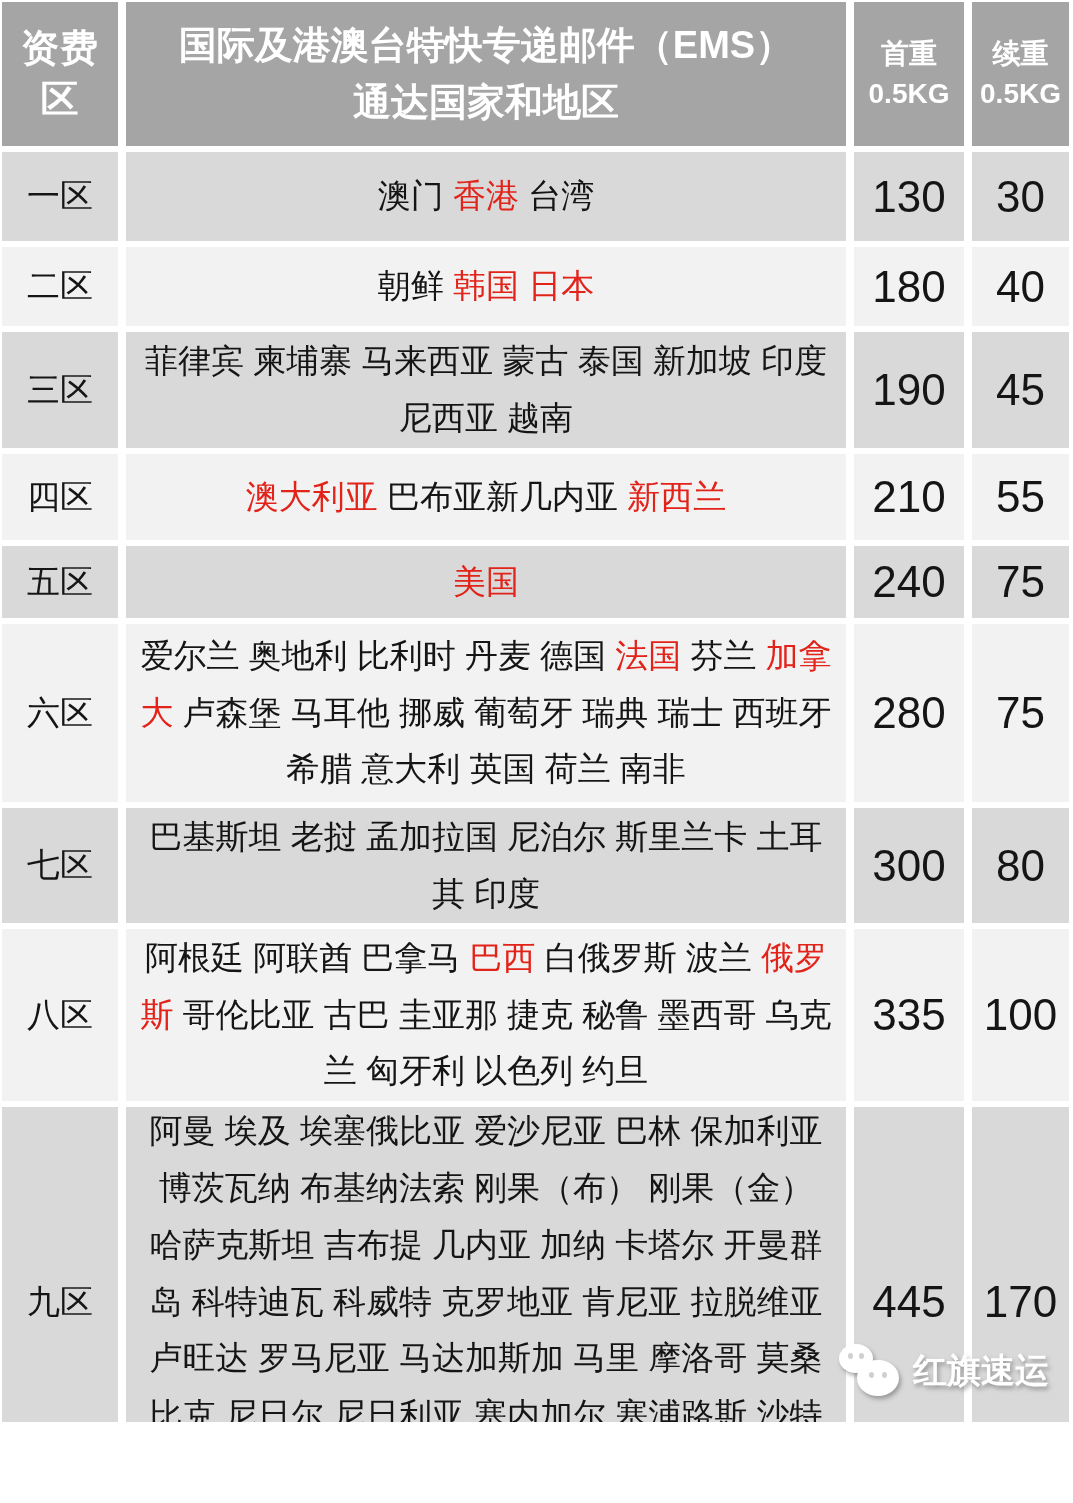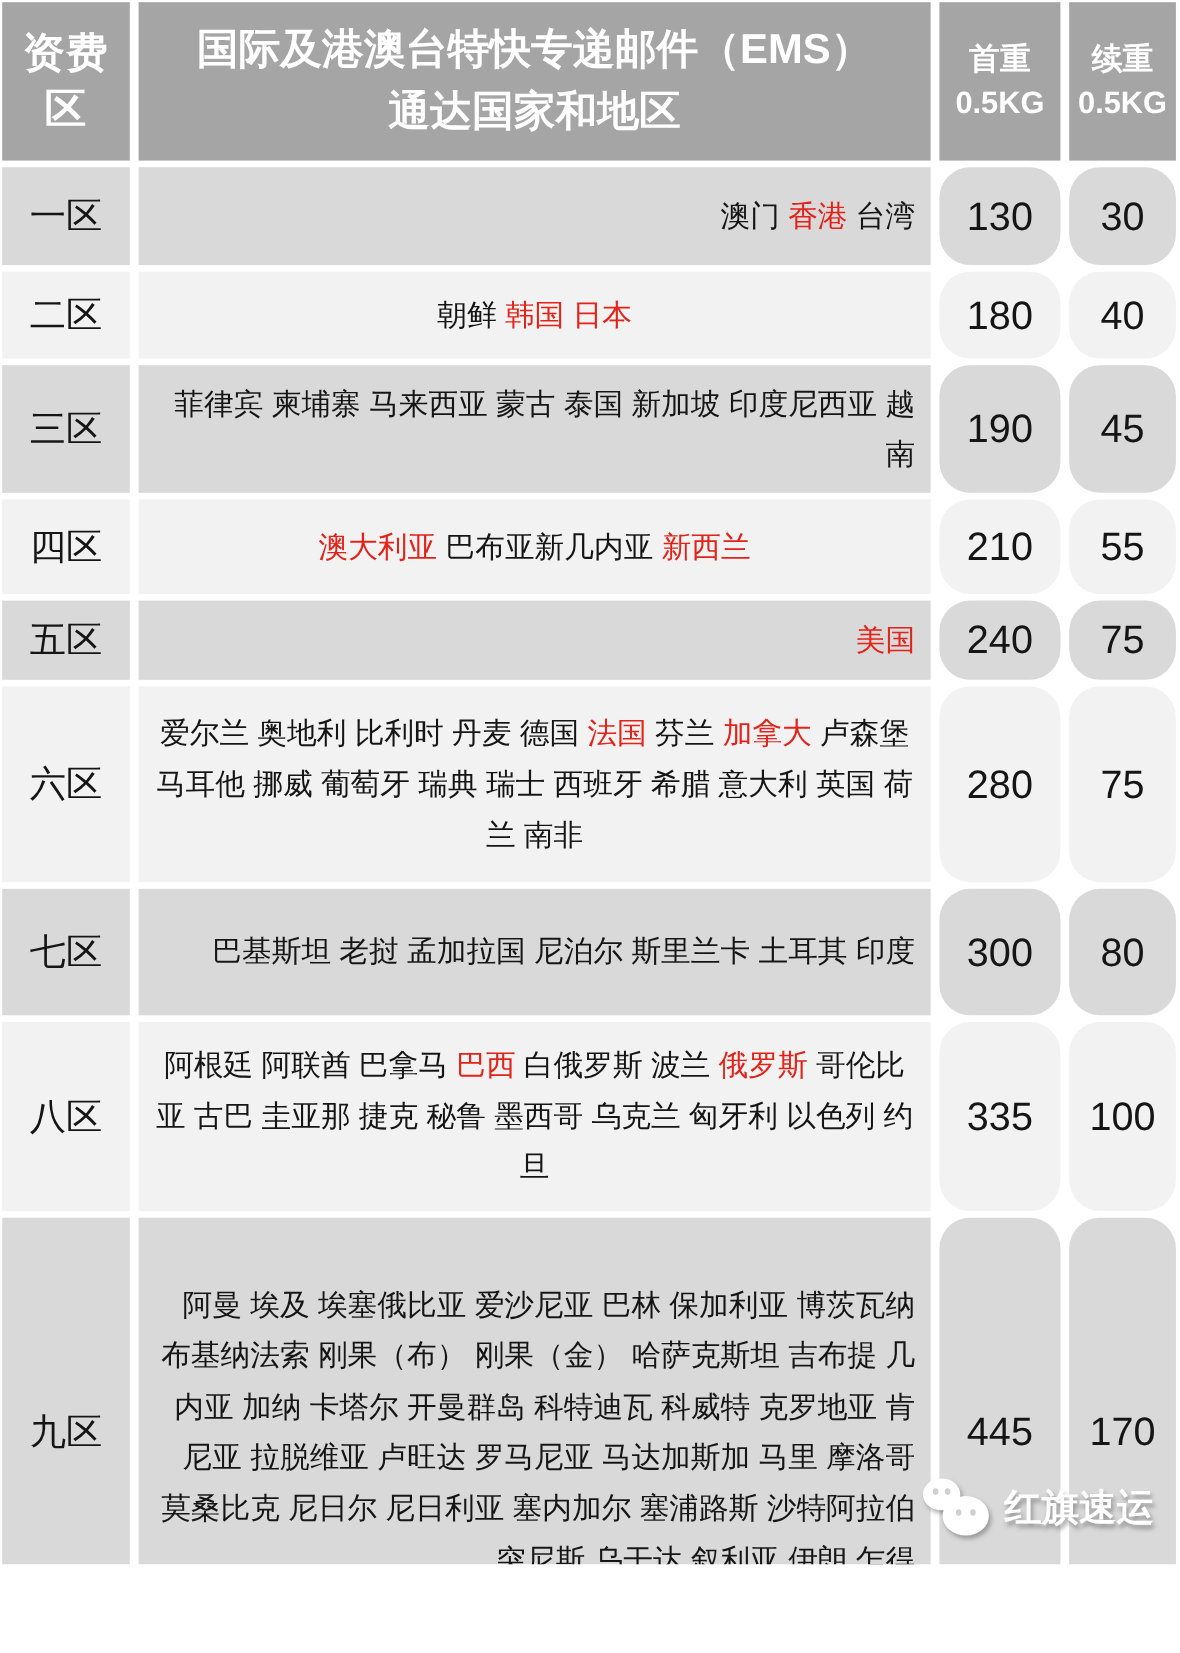--- a/index.html
+++ b/index.html
@@ -21,27 +21,27 @@
     background:#ffffff;
   }
   .cell{
     display:flex;align-items:center;justify-content:center;
     text-align:center;overflow:hidden;
   }
   .header{background:#a5a5a5;color:#ffffff;font-weight:bold;}
   .header-zone{font-size:38px;letter-spacing:1px;}
   .header-title{font-size:38px;line-height:1.5;}
   .header-weight{font-size:28px;line-height:1.42;}
-  .odd{background:#d9d9d9;text-align:right;}
+  .odd{background:#d9d9d9;}
   .even{background:#f2f2f2;}
   .zone-cell{font-size:33px;color:#151515;}
-  .countries-cell{font-size:27px;color:#151515;}
+  .countries-cell{font-size:33px;color:#151515;}
   .countries-cell .txt{display:block;width:100%;padding:0 14px;line-height:1.72;}
   .red{color:#e2231a;}
-  .num-cell{font-size:36px;color:#151515;border-radius:28px;}
+  .num-cell{font-size:44px;color:#151515;}
 
   
   .watermark{
     position:absolute;right:24px;bottom:22px;
     display:flex;align-items:center;gap:12px;
     color:#ffffff;font-size:34px;font-weight:bold;
     text-shadow:2px 3px 4px rgba(90,90,90,0.55);
     pointer-events:none;
   }
   .wechat{position:relative;width:64px;height:58px;

